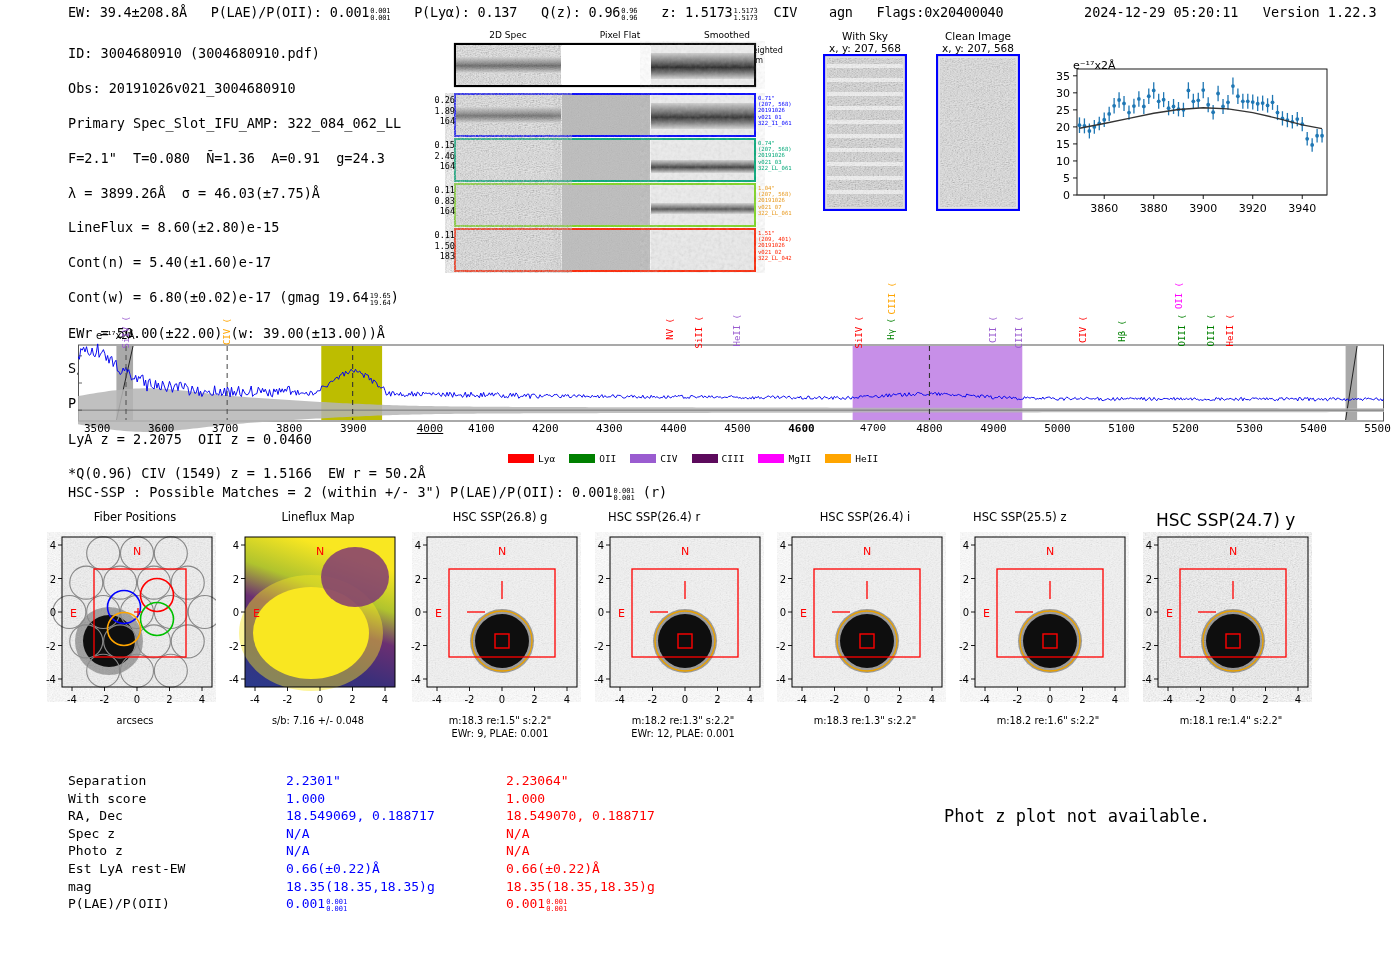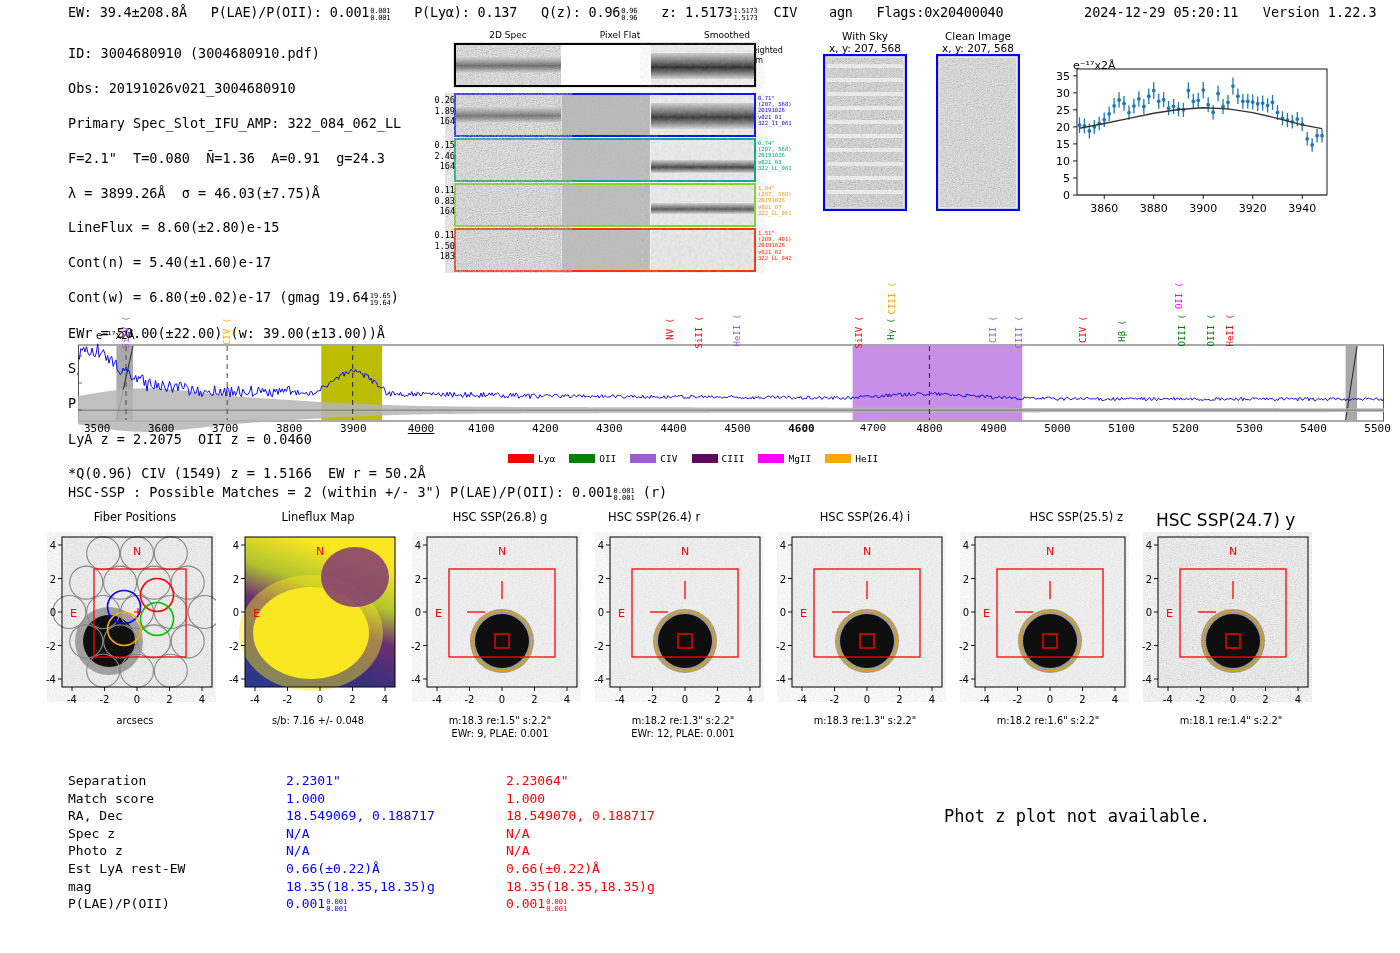--- a/index.html
+++ b/index.html
@@ -409,21 +409,21 @@
       <div class="linelab" style="left: 1099.34px; top: 44px; color: rgb(0, 128, 0);">OIII (</div>
       <div class="linelab" style="left: 1128.15px; top: 44px; color: rgb(0, 128, 0);">OIII (</div>
       <div class="linelab" style="left: 1147.35px; top: 44px; color: rgb(255, 0, 0);">HeII (</div>
     </div>
   <div class="abs" id="specxticks" style="left:0;top:152px;width:1306px;">
       <div class="xtick" style="left: 19.2059px;">3500</div>
       <div class="xtick" style="left: 83.2255px;">3600</div>
       <div class="xtick" style="left: 147.245px;">3700</div>
       <div class="xtick" style="left: 211.265px; text-align: right;">3800</div>
       <div class="xtick" style="left: 275.284px;">3900</div>
-      <div class="xtick" style="left: 343px; text-decoration: underline;">4000</div>
+      <div class="xtick" style="left: 352px; text-decoration: underline;">4000</div>
       <div class="xtick" style="left: 403.324px;">4100</div>
       <div class="xtick" style="left: 467.343px;">4200</div>
       <div class="xtick" style="left: 531.363px;">4300</div>
       <div class="xtick" style="left: 595.382px;">4400</div>
       <div class="xtick" style="left: 659.402px;">4500</div>
       <div class="xtick" style="left: 723.422px; font-weight: bold;">4600</div>
       <div class="xtick" style="left: 795px; font-family: Liberation Mono, monospace;">4700</div>
       <div class="xtick" style="left: 851.461px;">4800</div>
       <div class="xtick" style="left: 915.48px;">4900</div>
       <div class="xtick" style="left: 979.5px;">5000</div>
@@ -650,21 +650,21 @@
         <line x1="131.5" y1="155" x2="131.5" y2="159" stroke="#000" stroke-width="0.9"></line>
         <text x="131.5" y="171" text-anchor="middle" font-size="10" font-family="DejaVu Sans, sans-serif">2</text>
         <line x1="164" y1="155" x2="164" y2="159" stroke="#000" stroke-width="0.9"></line>
         <text x="164" y="171" text-anchor="middle" font-size="10" font-family="DejaVu Sans, sans-serif">4</text>
         <text x="99" y="23" text-anchor="middle" font-size="11" fill="#ff0000" font-family="DejaVu Sans, sans-serif">N</text>
         <text x="32" y="85" font-size="11" fill="#ff0000" font-family="DejaVu Sans, sans-serif">E</text>
       </svg>
       <div class="sans" style="position: absolute; left: 0px; top: 205px; font-size: 9.8px; text-align: center; width: 150px;">m:18.3  re:1.3"  s:2.2"</div>
     </div>
     <div class="abs" style="left: 973px; top: 0px; width: 150px;">
-      <div class="sans" style="font-size: 11.5px; text-align: right; width: 150px;">HSC SSP(25.5) z</div>
+      <div class="sans" style="font-size: 11.5px; text-align: left; width: 150px;">HSC SSP(25.5) z</div>
       <svg width="178" height="180" style="position: absolute; left: -22px; top: 22px;">
         <rect x="24" y="5" width="150" height="150" fill="#f4f4f4"></rect>
         <rect x="24" y="5" width="150" height="150" filter="url(#noiseA)" opacity="0.28"></rect>
         <circle cx="99" cy="109" r="27" fill="#000"></circle>
         <circle cx="99" cy="109" r="32" fill="#222" opacity="0.4"></circle>
         <circle cx="99" cy="109" r="30" fill="none" stroke="#e8a000" stroke-width="1.4"></circle>
         <rect x="92" y="102" width="14" height="14" fill="none" stroke="#ff0000" stroke-width="1.4"></rect>
         <rect x="46" y="37" width="106" height="88" fill="none" stroke="#ff0000" stroke-width="1.3"></rect>
         <line x1="99" y1="49" x2="99" y2="67" stroke="#ff0000" stroke-width="1.3"></line>
         <line x1="64" y1="80" x2="82" y2="80" stroke="#ff0000" stroke-width="1.3"></line>
@@ -727,16 +727,16 @@
         <text x="131.5" y="171" text-anchor="middle" font-size="10" font-family="DejaVu Sans, sans-serif">2</text>
         <line x1="164" y1="155" x2="164" y2="159" stroke="#000" stroke-width="0.9"></line>
         <text x="164" y="171" text-anchor="middle" font-size="10" font-family="DejaVu Sans, sans-serif">4</text>
         <text x="99" y="23" text-anchor="middle" font-size="11" fill="#ff0000" font-family="DejaVu Sans, sans-serif">N</text>
         <text x="32" y="85" font-size="11" fill="#ff0000" font-family="DejaVu Sans, sans-serif">E</text>
       </svg>
       <div class="sans" style="position: absolute; left: 0px; top: 205px; font-size: 9.8px; text-align: center; width: 150px;">m:18.1  re:1.4"  s:2.2"</div>
     </div>
   </div>
 
-<div id="btable" class="mono"><div>Separation</div><div>Match score</div><div>RA, Dec</div><div>Spec z</div><div>Photo z</div><div>Est LyA rest-EW</div><div>mag</div><div>P(LAE)/P(OII)</div></div>
+<div id="btable" class="mono"><div>Separation</div><div>With score</div><div>RA, Dec</div><div>Spec z</div><div>Photo z</div><div>Est LyA rest-EW</div><div>mag</div><div>P(LAE)/P(OII)</div></div>
 <div class="colA mono" style="color: rgb(0, 0, 255);"><div>2.2301"</div><div>1.000</div><div>18.549069, 0.188717</div><div>N/A</div><div>N/A</div><div>0.66(±0.22)Å</div><div>18.35(18.35,18.35)g</div><div><span>0.001</span><span class="frac"><span>0.001</span><br><span>0.001</span></span></div></div>
 <div class="colB mono" style="color: rgb(255, 0, 0);"><div>2.23064"</div><div>1.000</div><div>18.549070, 0.188717</div><div>N/A</div><div>N/A</div><div>0.66(±0.22)Å</div><div>18.35(18.35,18.35)g</div><div><span>0.001</span><span class="frac"><span>0.001</span><br><span>0.001</span></span></div></div>
 <div id="photz" class="mono">Phot z plot not available.</div>
 
 </body></html>

